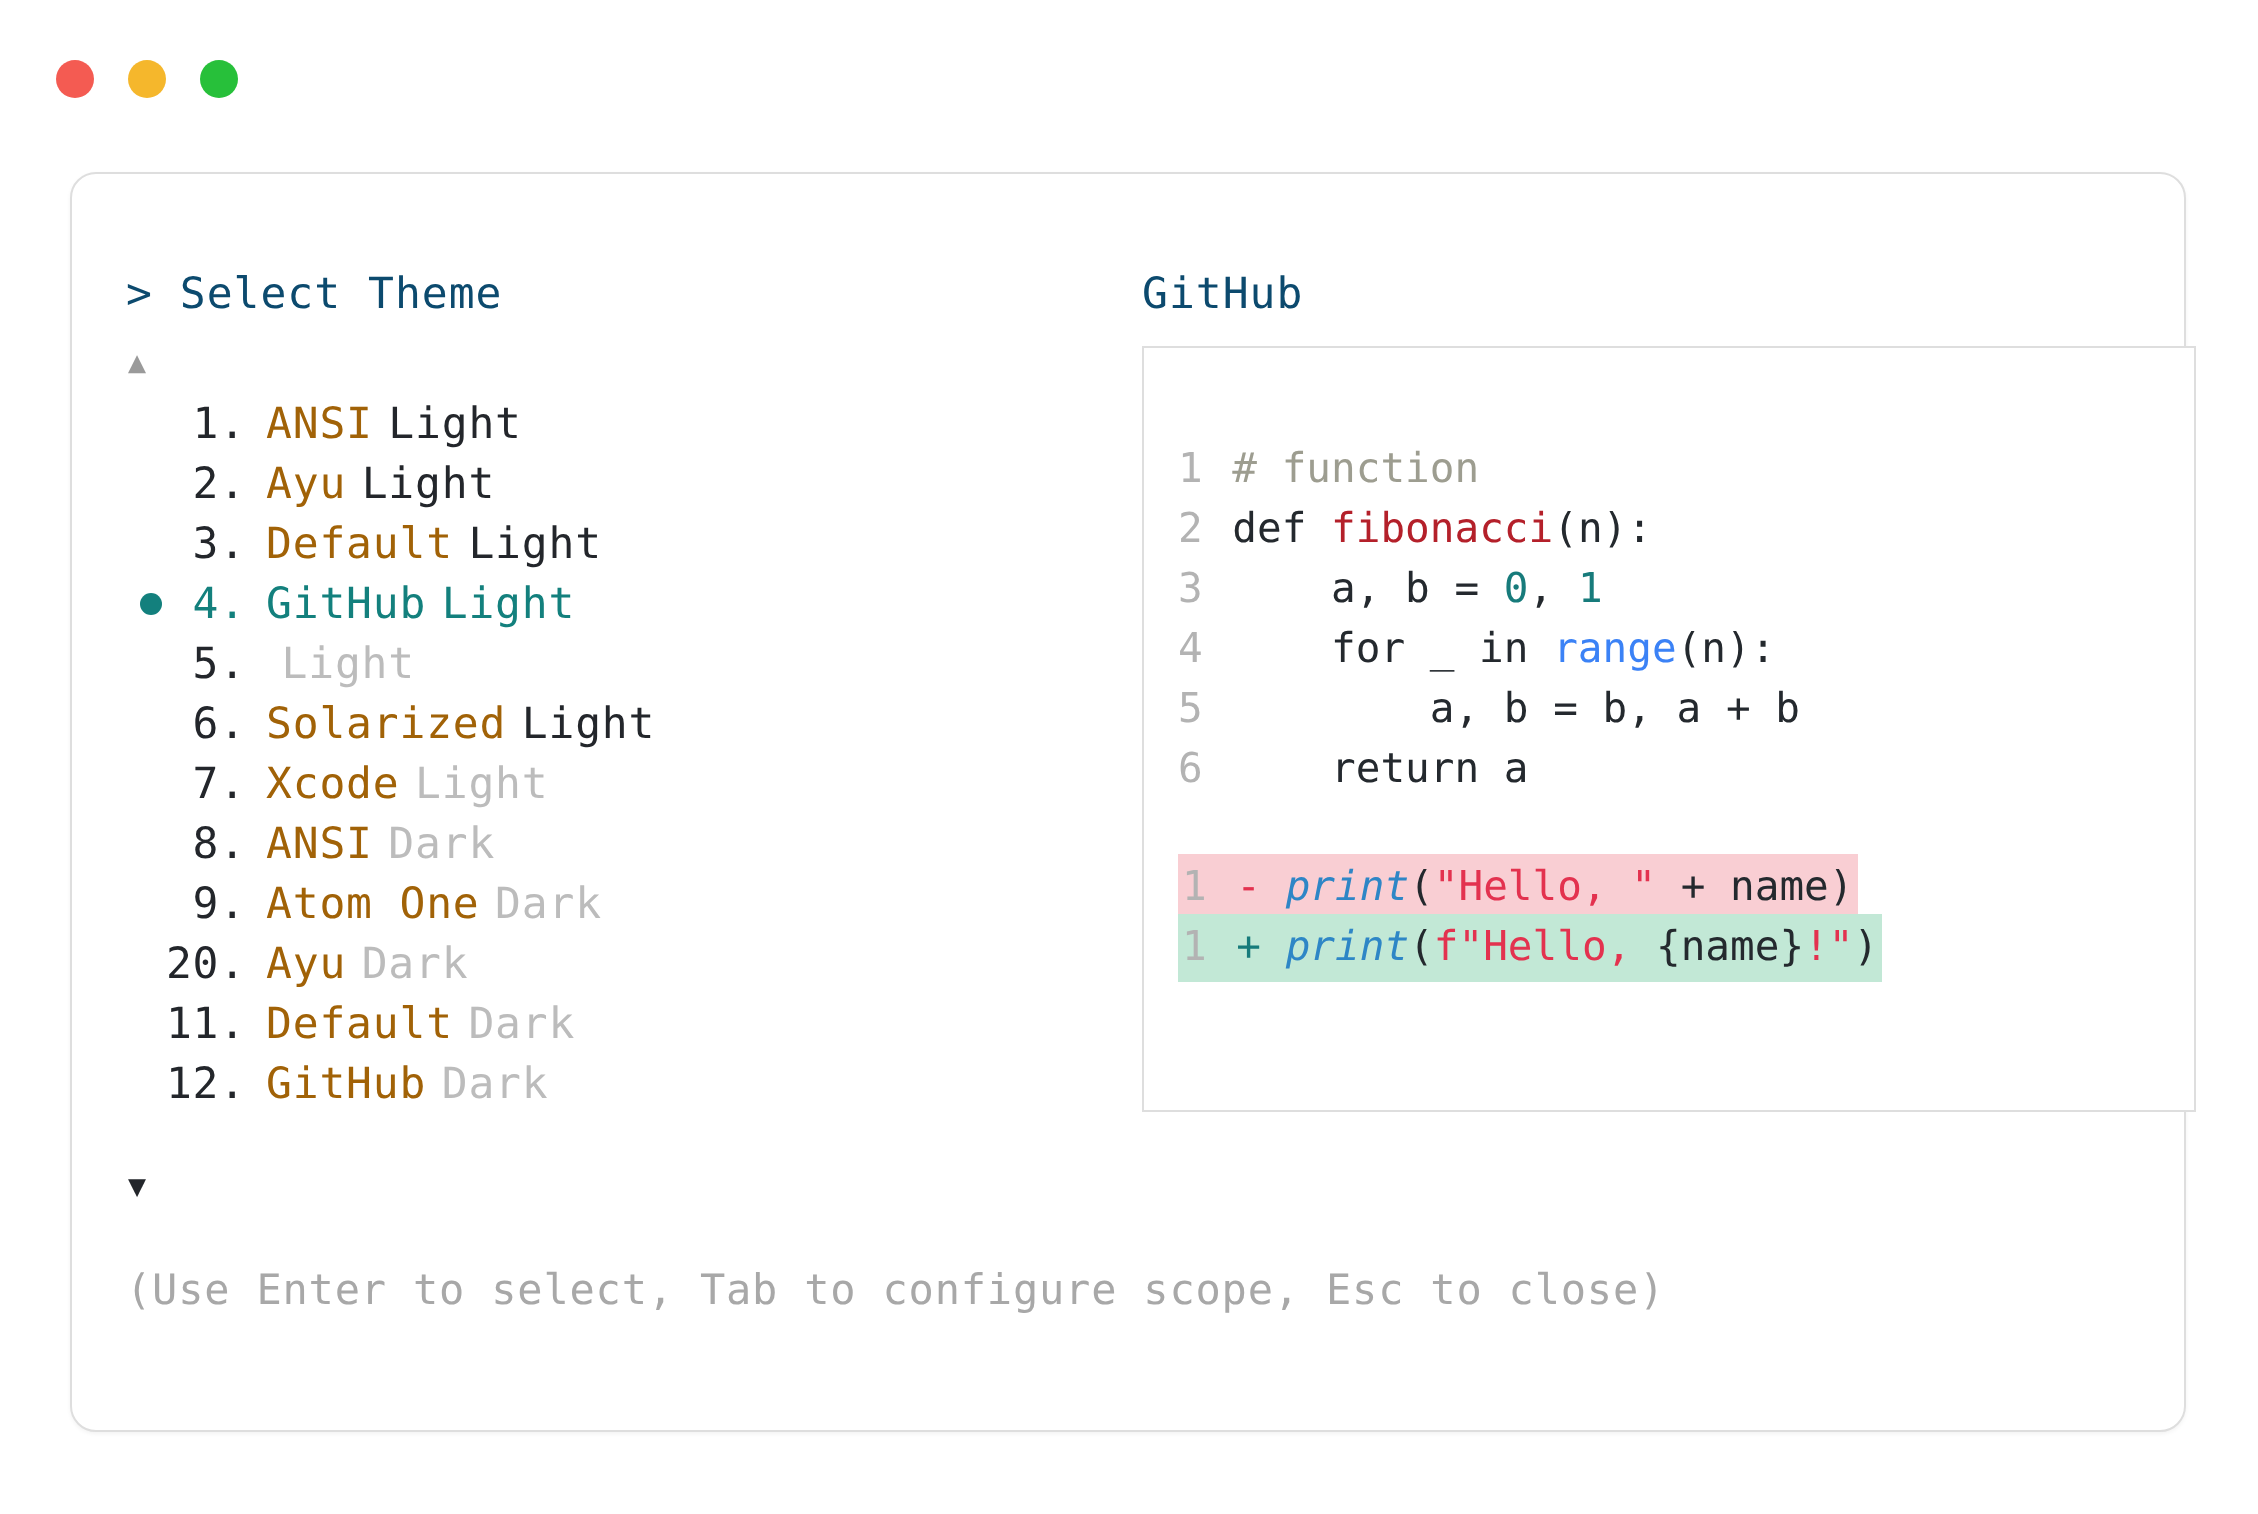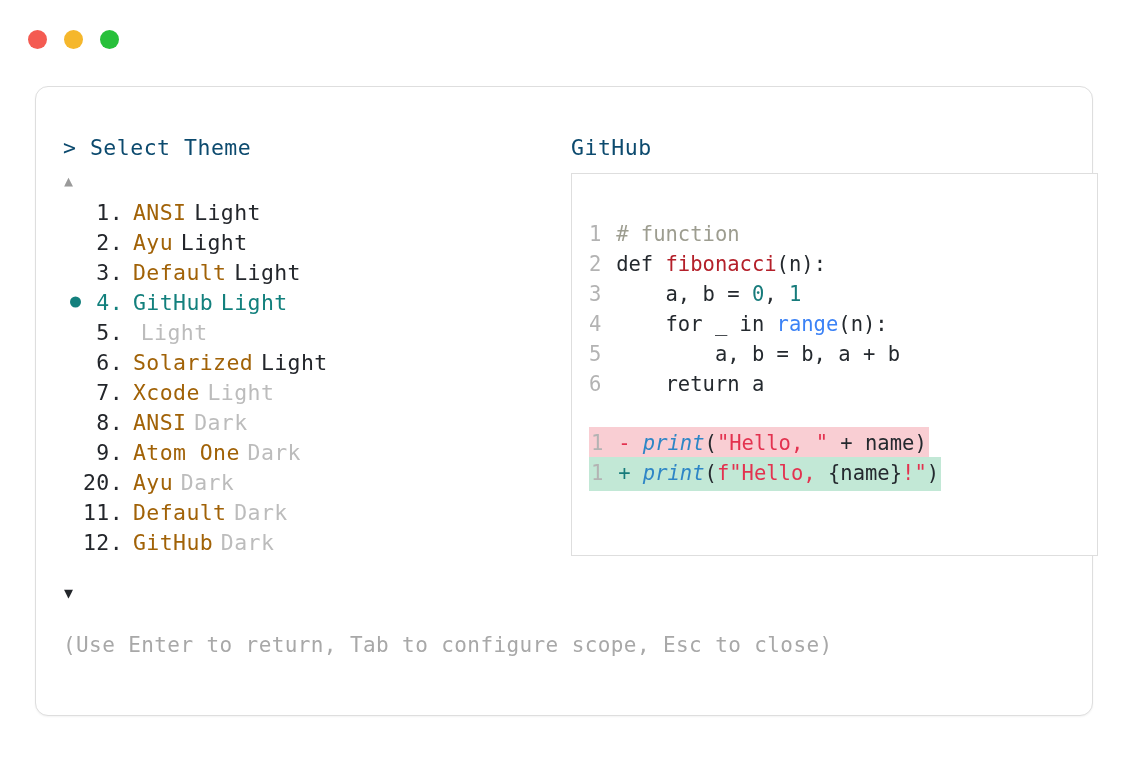--- a/index.html
+++ b/index.html
@@ -214,21 +214,21 @@
           <div class="theme-row"><span class="row-num">7.</span><span class="row-name">Xcode</span><span class="row-variant dim">Light</span></div>
           <div class="theme-row"><span class="row-num">8.</span><span class="row-name">ANSI</span><span class="row-variant dim">Dark</span></div>
           <div class="theme-row"><span class="row-num">9.</span><span class="row-name">Atom One</span><span class="row-variant dim">Dark</span></div>
           <div class="theme-row"><span class="row-num">20.</span><span class="row-name">Ayu</span><span class="row-variant dim">Dark</span></div>
           <div class="theme-row"><span class="row-num">11.</span><span class="row-name">Default</span><span class="row-variant dim">Dark</span></div>
           <div class="theme-row"><span class="row-num">12.</span><span class="row-name">GitHub</span><span class="row-variant dim">Dark</span></div>
         </div>
 
       <div class="arrow arrow-down">▼</div>
 
-      <div class="hint">(Use Enter to return, Tab to configure scope, Esc to close)</div>
+      <div class="hint">(Use Enter to select, Tab to configure scope, Esc to close)</div>
     </div>
 
     <div class="col-right">
 
       <div class="heading right">GitHub</div>
 
       <div class="preview-box">
         <div class="code"><div class="code-line"><span class="ln">1</span><span class="t-plain"> </span><span class="t-comment"># function</span></div><div class="code-line"><span class="ln">2</span><span class="t-plain"> </span><span class="t-kw">def </span><span class="t-fn">fibonacci</span><span class="t-plain">(n):</span></div><div class="code-line"><span class="ln">3</span><span class="t-plain">     a, b = </span><span class="t-num">0</span><span class="t-plain">, </span><span class="t-num">1</span></div><div class="code-line"><span class="ln">4</span><span class="t-plain">     for _ in </span><span class="t-builtin">range</span><span class="t-plain">(n):</span></div><div class="code-line"><span class="ln">5</span><span class="t-plain">         a, b = b, a + b</span></div><div class="code-line"><span class="ln">6</span><span class="t-plain">     return a</span></div><div class="gap"></div><div class="code-line"><span class="diff diff-del"><span class="ln">1</span><span class="mark-del"> - </span><span class="t-print">print</span><span class="t-plain">(</span><span class="t-str">"Hello, "</span><span class="t-plain"> + name)</span></span></div><div class="code-line"><span class="diff diff-add"><span class="ln">1</span><span class="mark-add"> + </span><span class="t-print">print</span><span class="t-plain">(</span><span class="t-str">f"Hello, </span><span class="t-plain">{name}</span><span class="t-str">!"</span><span class="t-plain">)</span></span></div></div>
       </div>
     </div>

